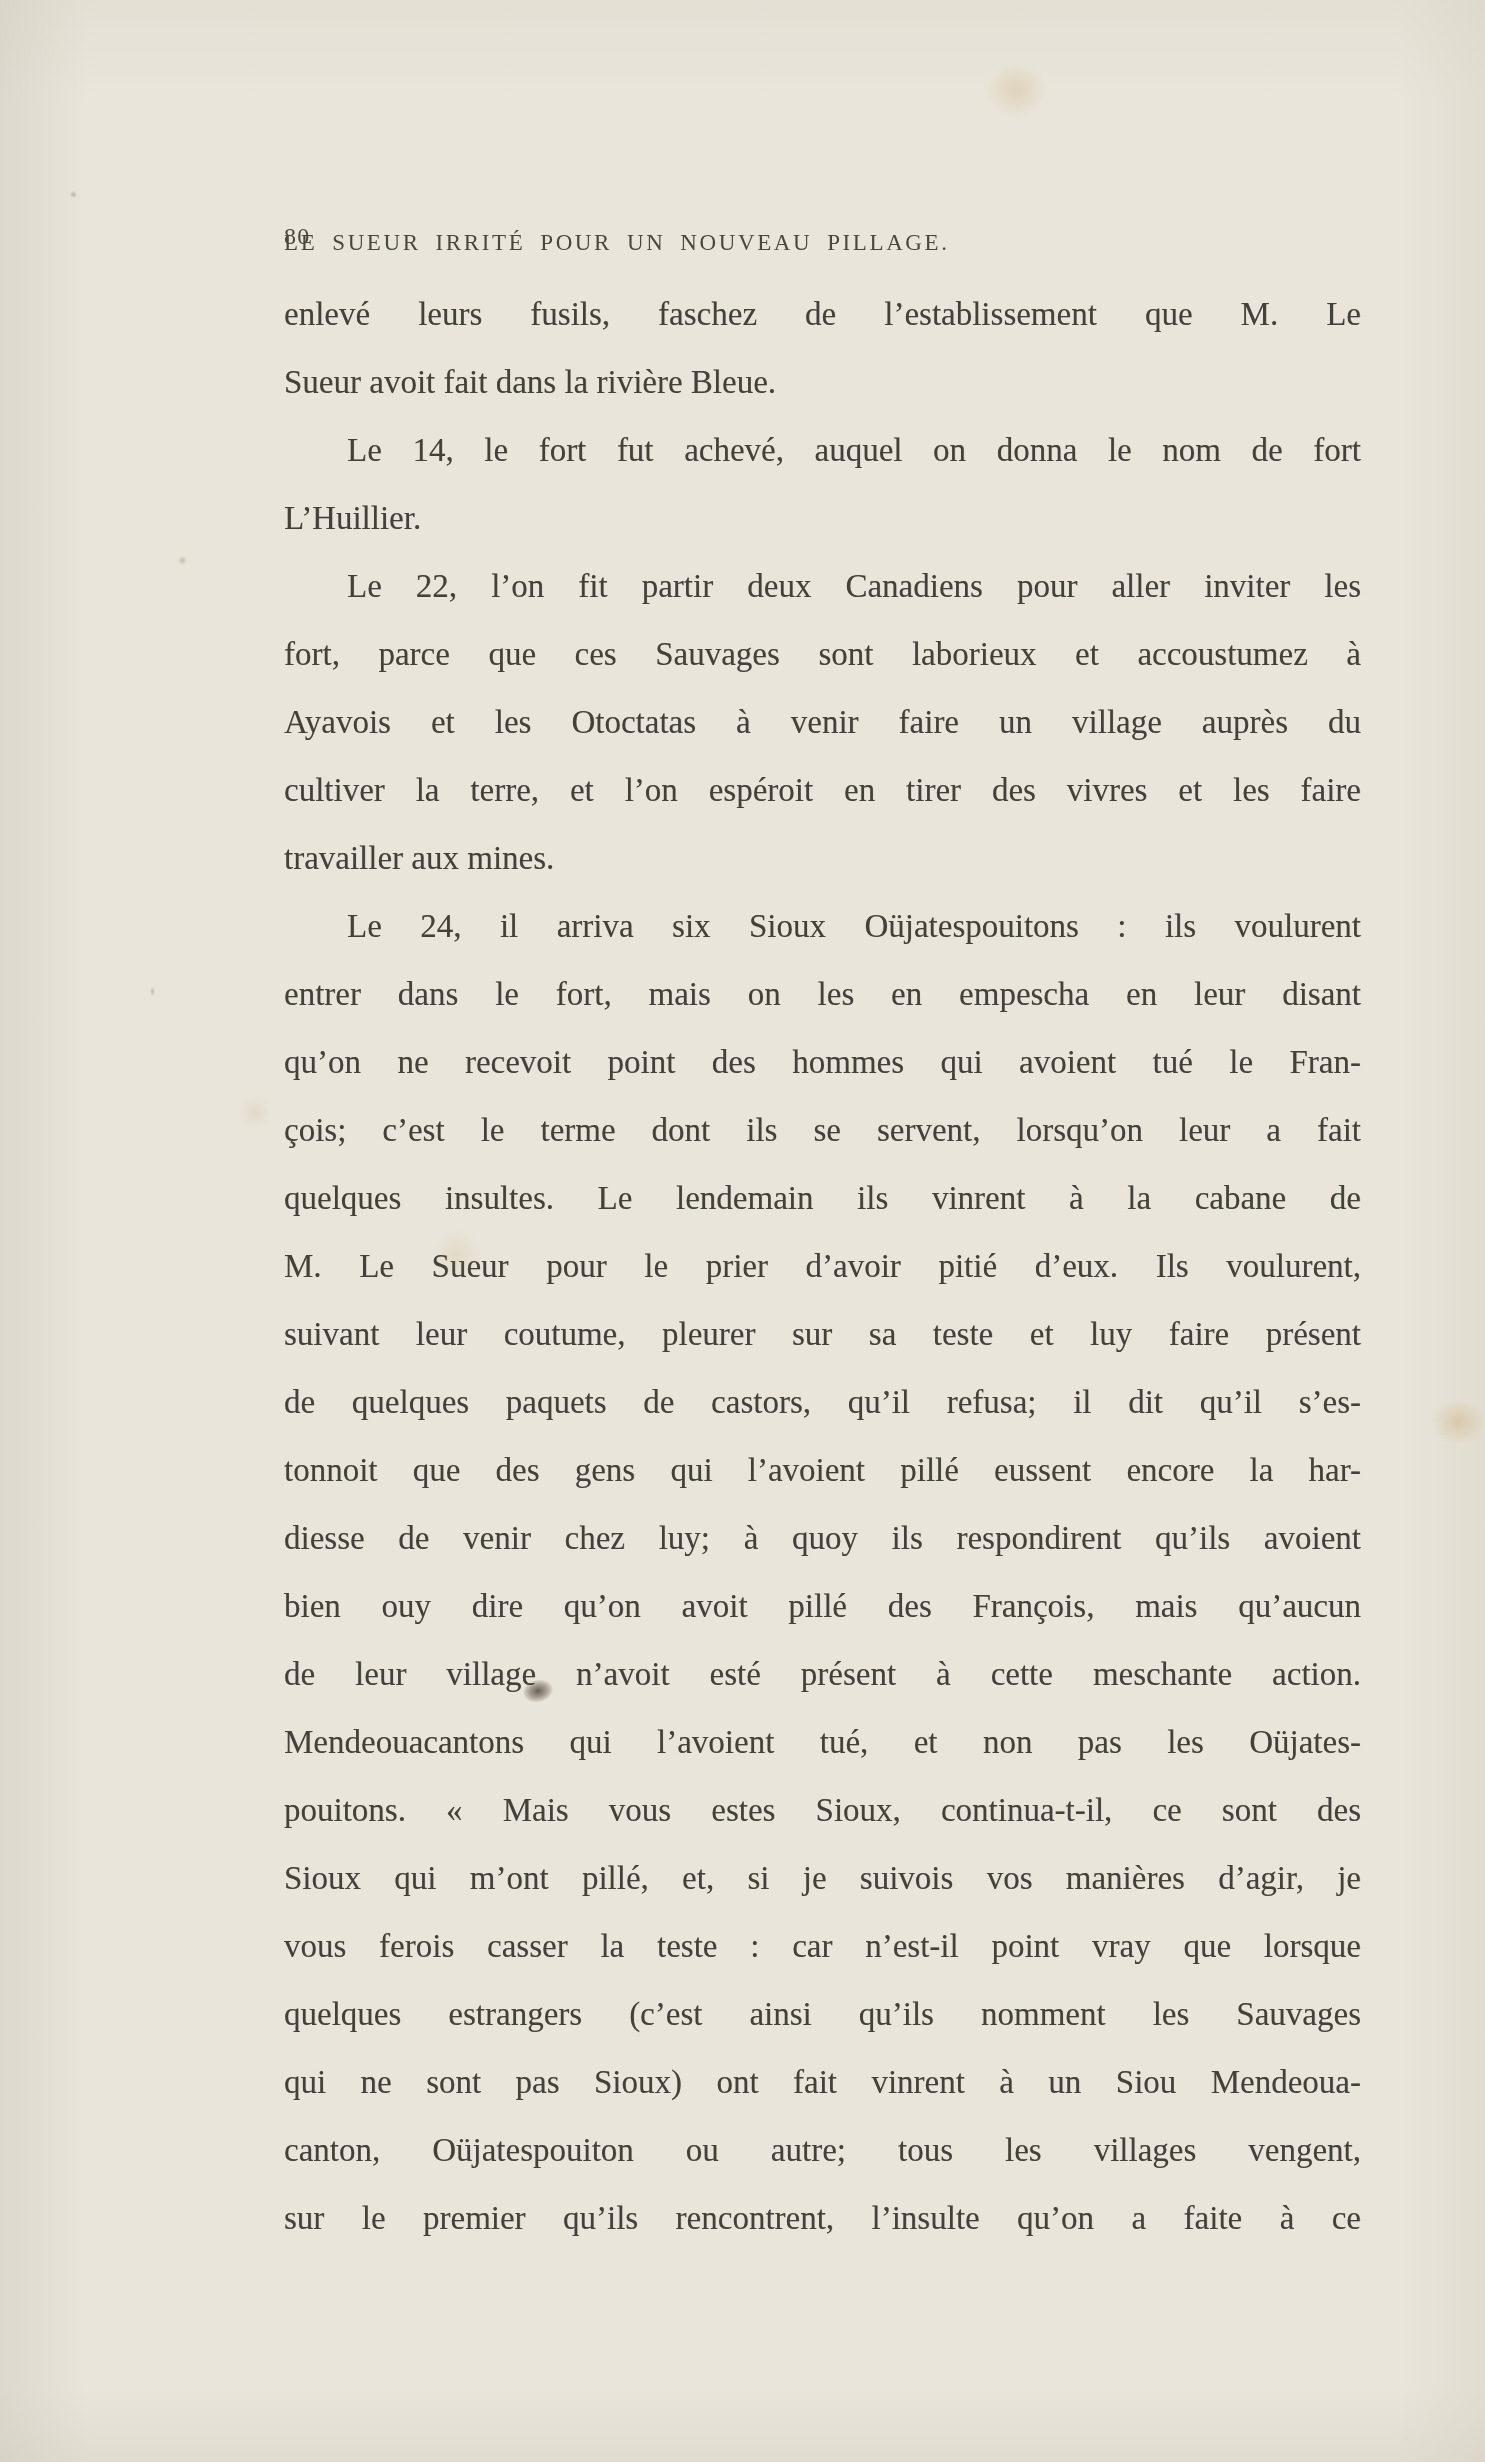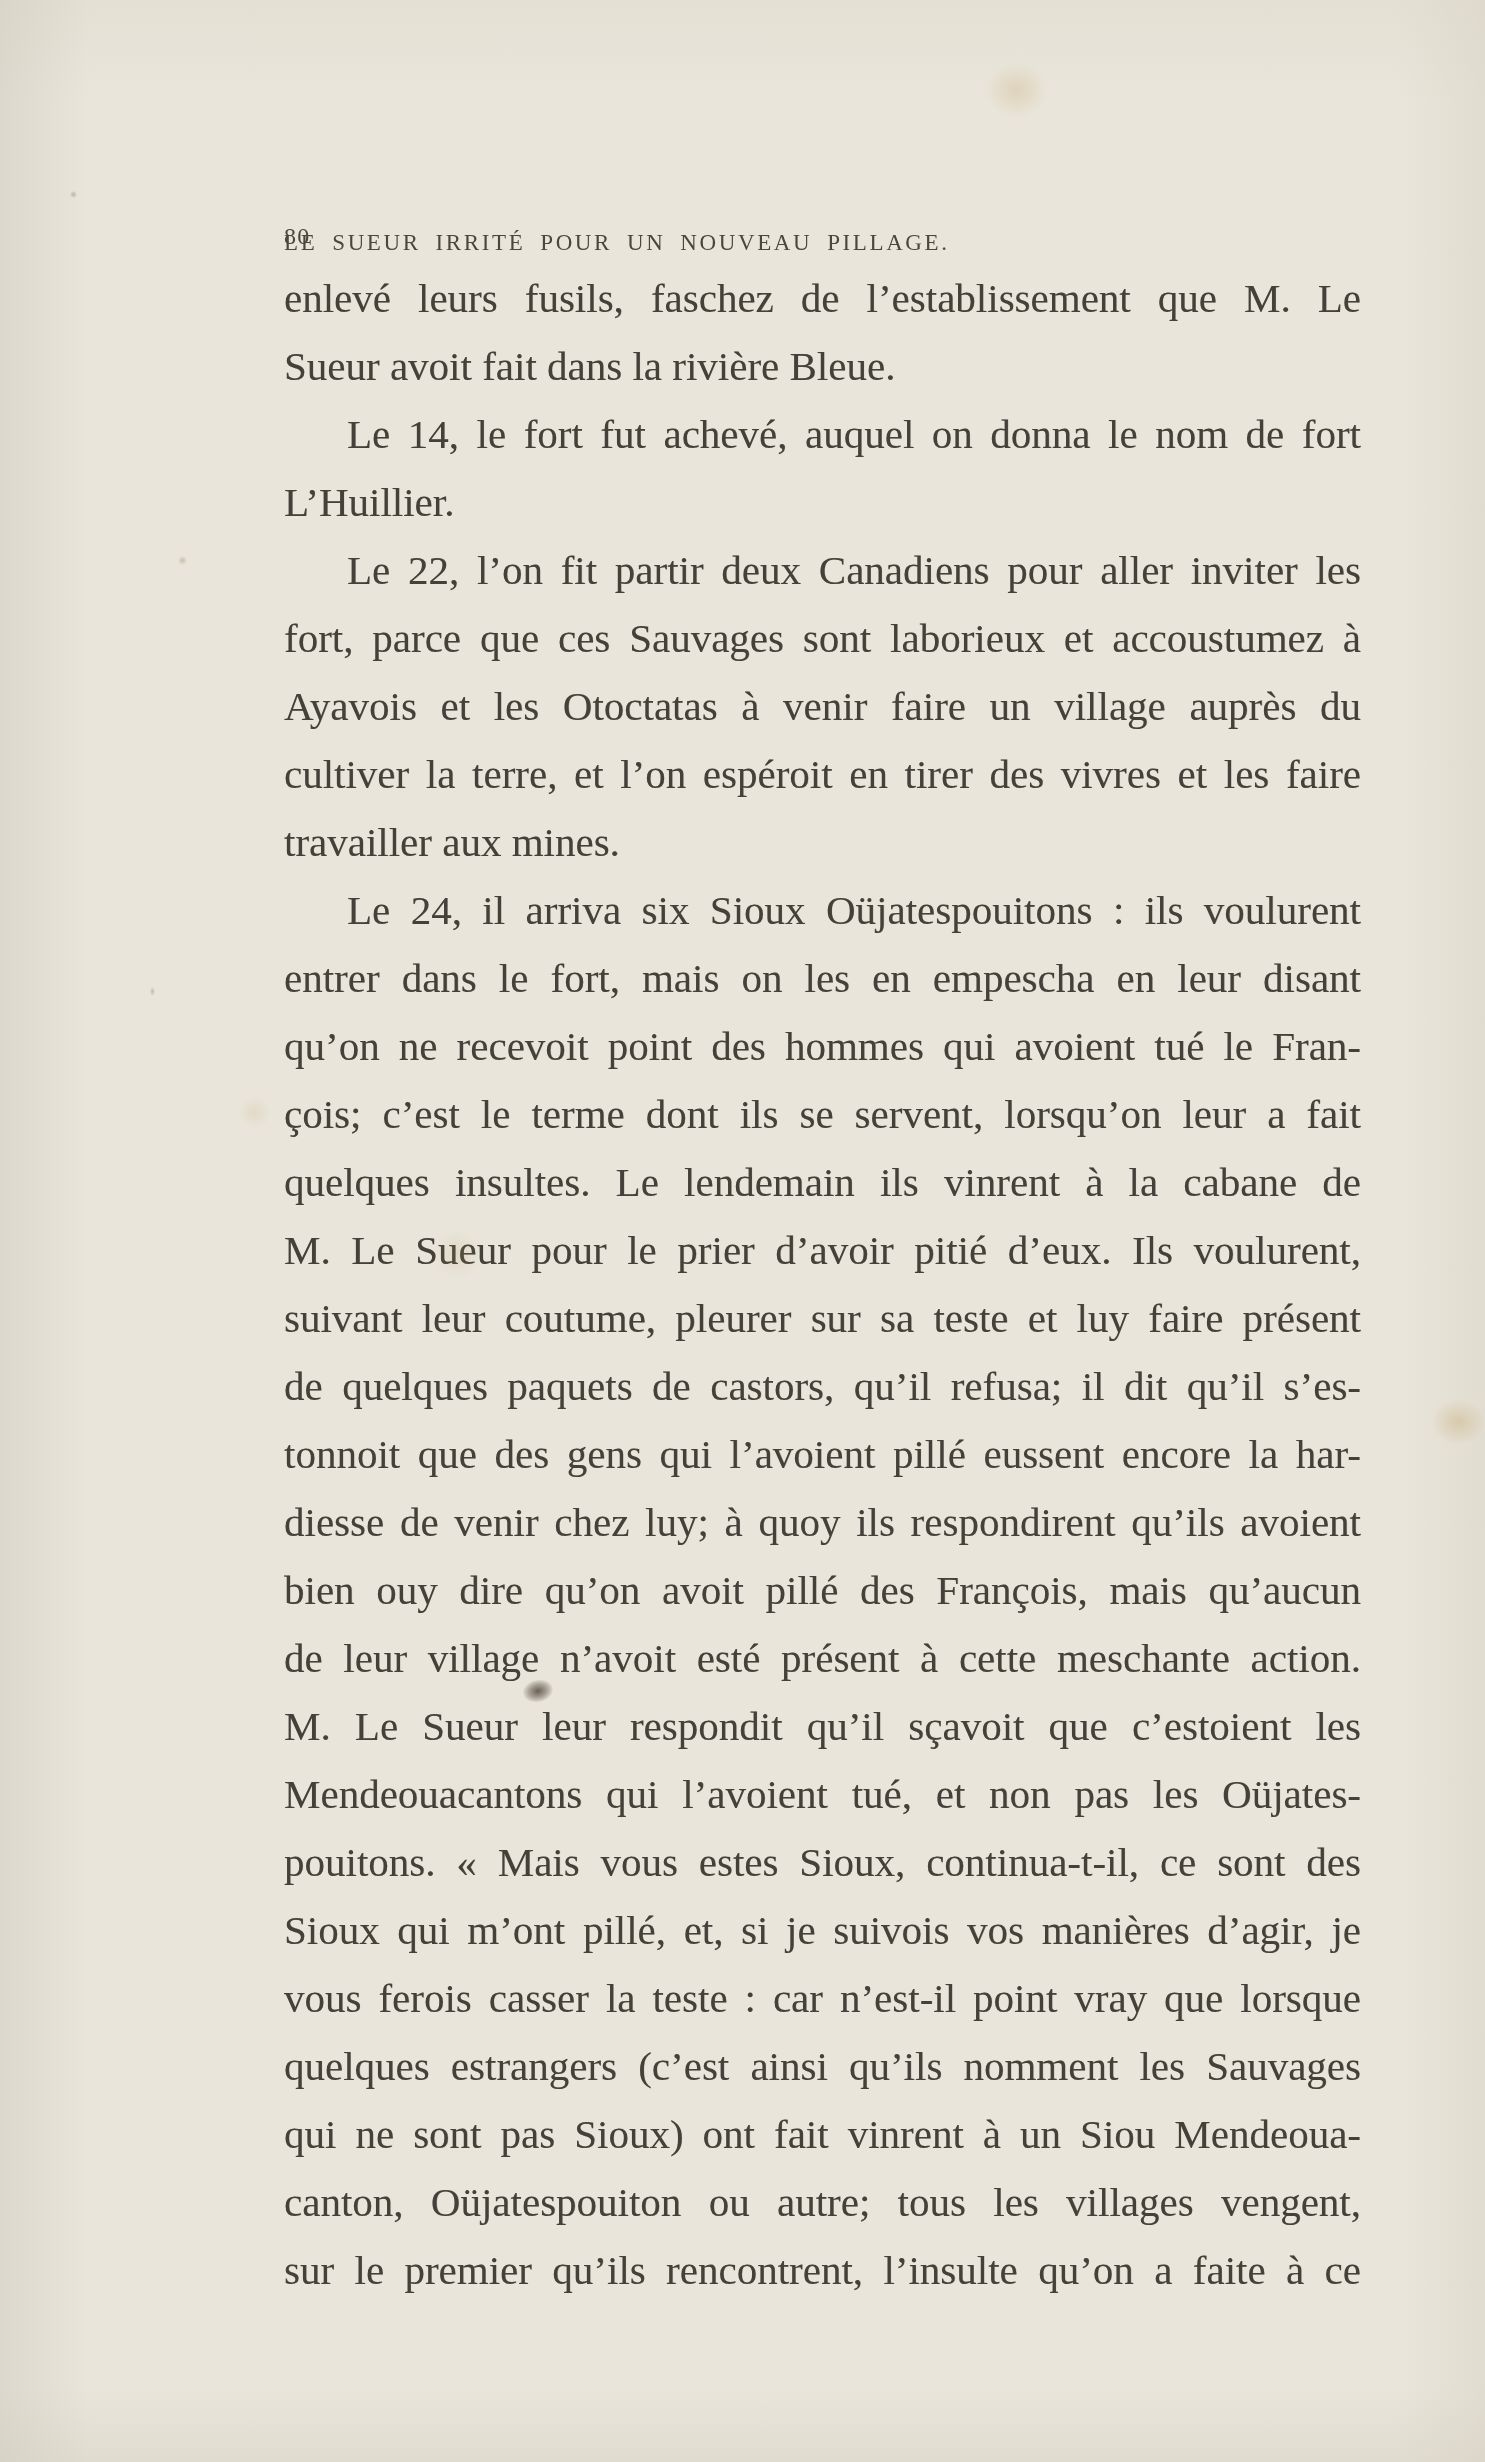--- a/index.html
+++ b/index.html
@@ -44,23 +44,23 @@
     font-size: 23px;
     letter-spacing: 2.6px;
     word-spacing: 6.6px;
     padding-top: 6.6px;
     color: #4a473e;
     white-space: nowrap;
   }
   .body-text {
     position: absolute;
     left: 284px;
-    top: 264px;
+    top: 280px;
     width: 1077px;
-    font-size: 41px;
+    font-size: 33px;
     line-height: 68px;
     color: #44413a;
     text-shadow: 0.3px 0.3px 0.5px rgba(70,64,52,0.3);
   }
   .line {
     text-align: justify;
     text-align-last: justify;
     height: 68px;
     overflow: visible;
   }
@@ -137,21 +137,20 @@
     <div class="line">qu’on ne recevoit point des hommes qui avoient tué le Fran-</div>
     <div class="line">çois; c’est le terme dont ils se servent, lorsqu’on leur a fait</div>
     <div class="line">quelques insultes. Le lendemain ils vinrent à la cabane de</div>
     <div class="line">M. Le Sueur pour le prier d’avoir pitié d’eux. Ils voulurent,</div>
     <div class="line">suivant leur coutume, pleurer sur sa teste et luy faire présent</div>
     <div class="line">de quelques paquets de castors, qu’il refusa; il dit qu’il s’es-</div>
     <div class="line">tonnoit que des gens qui l’avoient pillé eussent encore la har-</div>
     <div class="line">diesse de venir chez luy; à quoy ils respondirent qu’ils avoient</div>
     <div class="line">bien ouy dire qu’on avoit pillé des François, mais qu’aucun</div>
     <div class="line">de leur village n’avoit esté présent à cette meschante action.</div>
-    <div class="line">M. Le Sueur leur respondit qu’il sçavoit que c’estoient les</div>
     <div class="line">Mendeouacantons qui l’avoient tué, et non pas les Oüjates-</div>
     <div class="line">pouitons. « Mais vous estes Sioux, continua-t-il, ce sont des</div>
     <div class="line">Sioux qui m’ont pillé, et, si je suivois vos manières d’agir, je</div>
     <div class="line">vous ferois casser la teste : car n’est-il point vray que lorsque</div>
     <div class="line">quelques estrangers (c’est ainsi qu’ils nomment les Sauvages</div>
     <div class="line">qui ne sont pas Sioux) ont fait vinrent à un Siou Mendeoua-</div>
     <div class="line">canton, Oüjatespouiton ou autre; tous les villages vengent,</div>
     <div class="line">sur le premier qu’ils rencontrent, l’insulte qu’on a faite à ce</div>
   </div>
 

